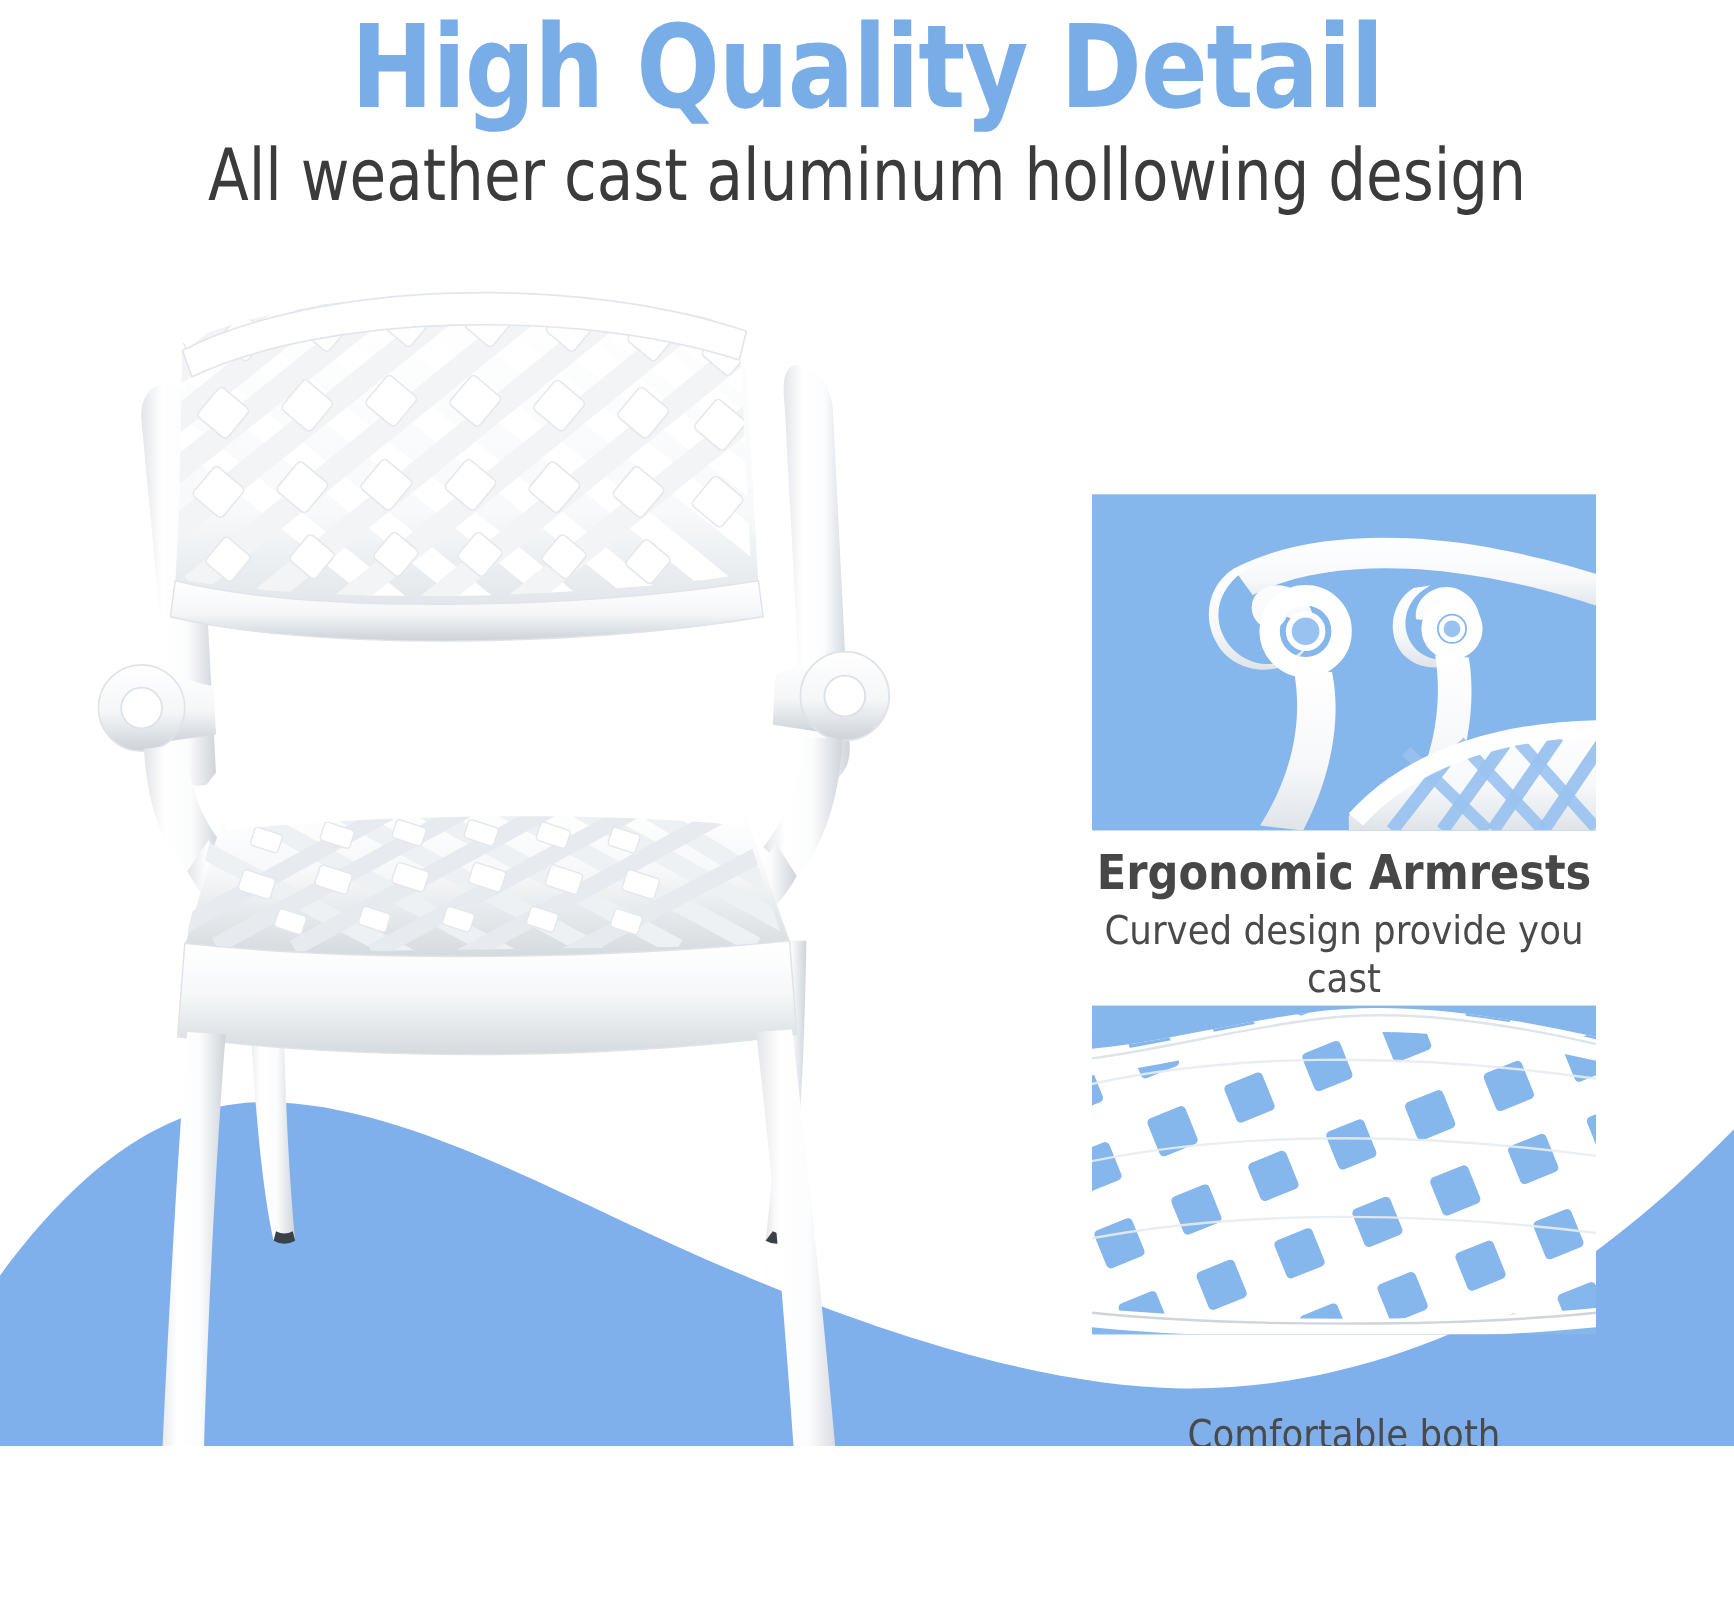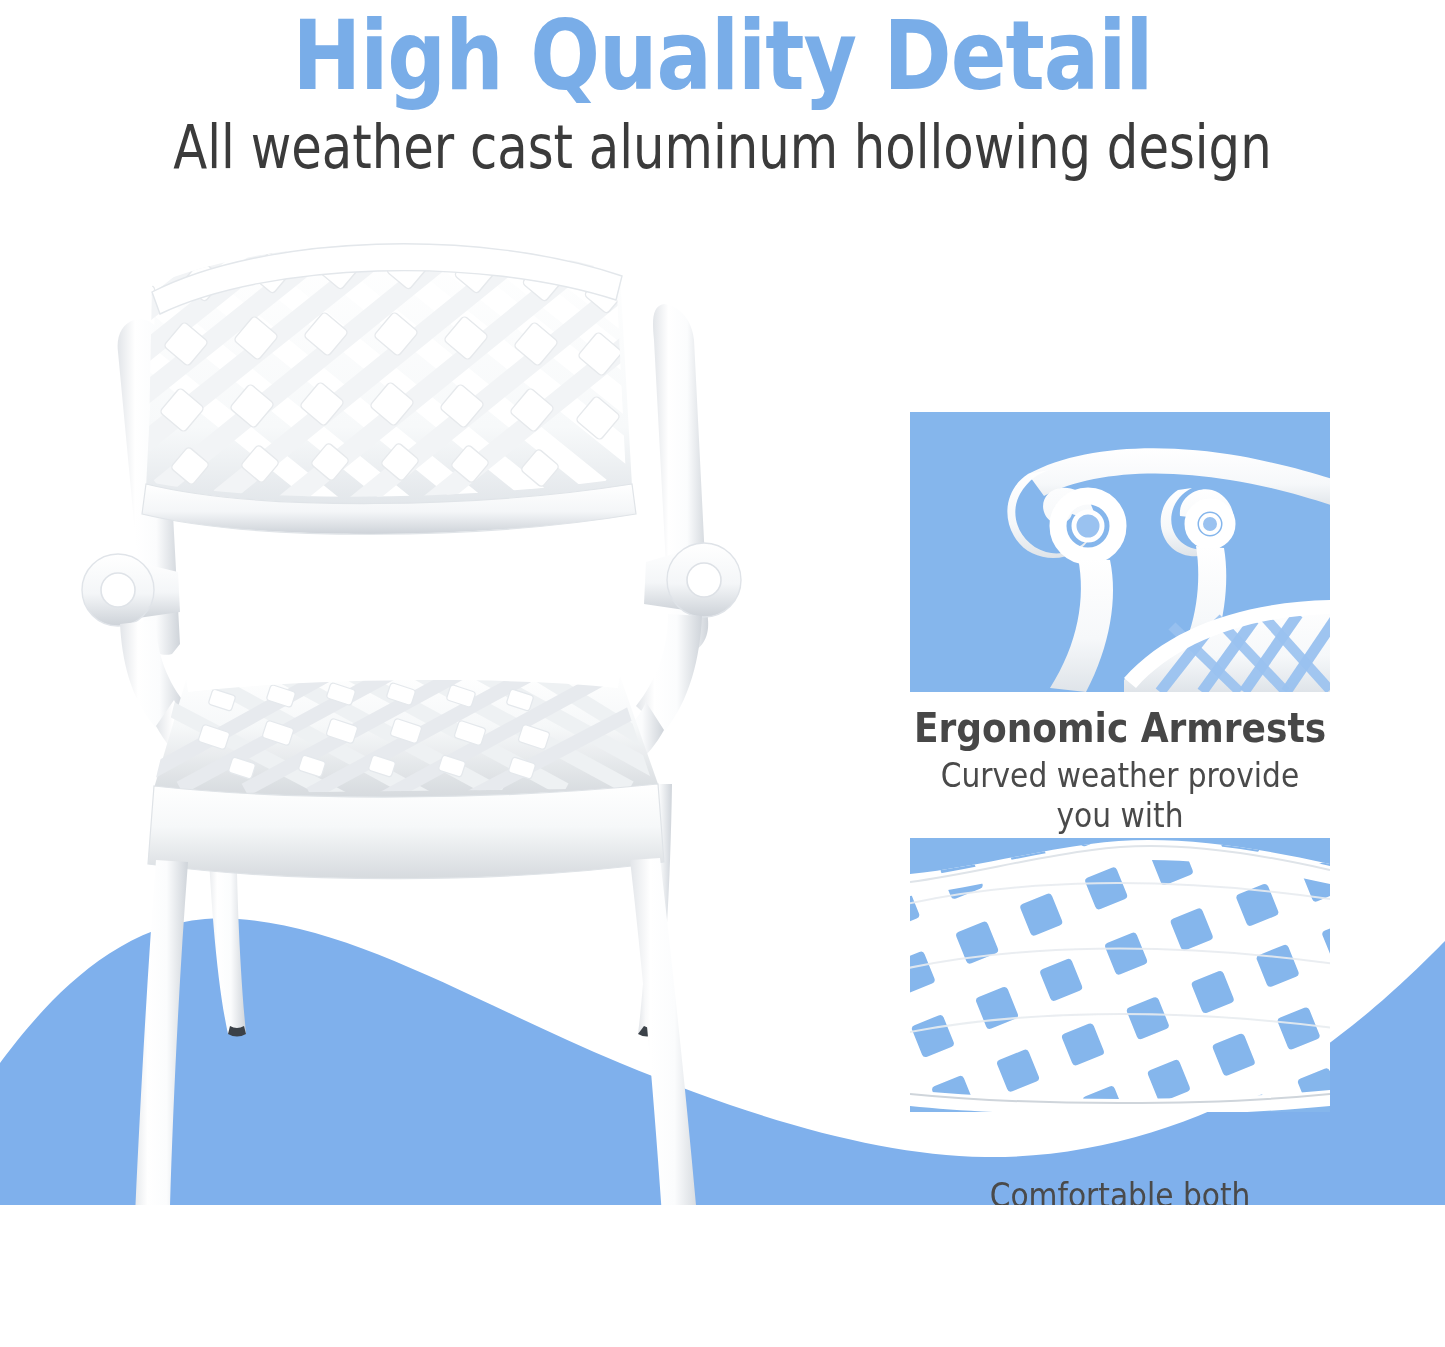--- a/index.html
+++ b/index.html
@@ -395,21 +395,21 @@
             <path d="M262 214 L 330 280"></path>
             <path d="M306 206 L 376 280"></path>
             <path d="M350 200 L 420 278"></path>
           </g>
           <path d="M214 266 C 262 212, 342 188, 430 188 L 430 202 C 348 202, 270 226, 226 276 Z" fill="#ffffff"></path>
         </g>
       </svg>
     </div>
     <div class="cap-title">Ergonomic Armrests</div>
     <div class="cap-body">
-      <div>Curved weather provide you with</div>
+      <div>Curved design provide you cast</div>
       <div>a comfortable experience</div>
     </div>
   </div>
 
   <div class="card" id="card-backrest">
     <div class="thumb">
       <svg viewBox="0 0 420 274" width="420" height="274">
         <defs>
           <clipPath id="bClip">
             <path d="M0 36 C 60 30, 120 14, 180 6 C 250 -4, 330 6, 420 26 L 420 260 C 300 270, 120 270, 0 258 Z"></path>

